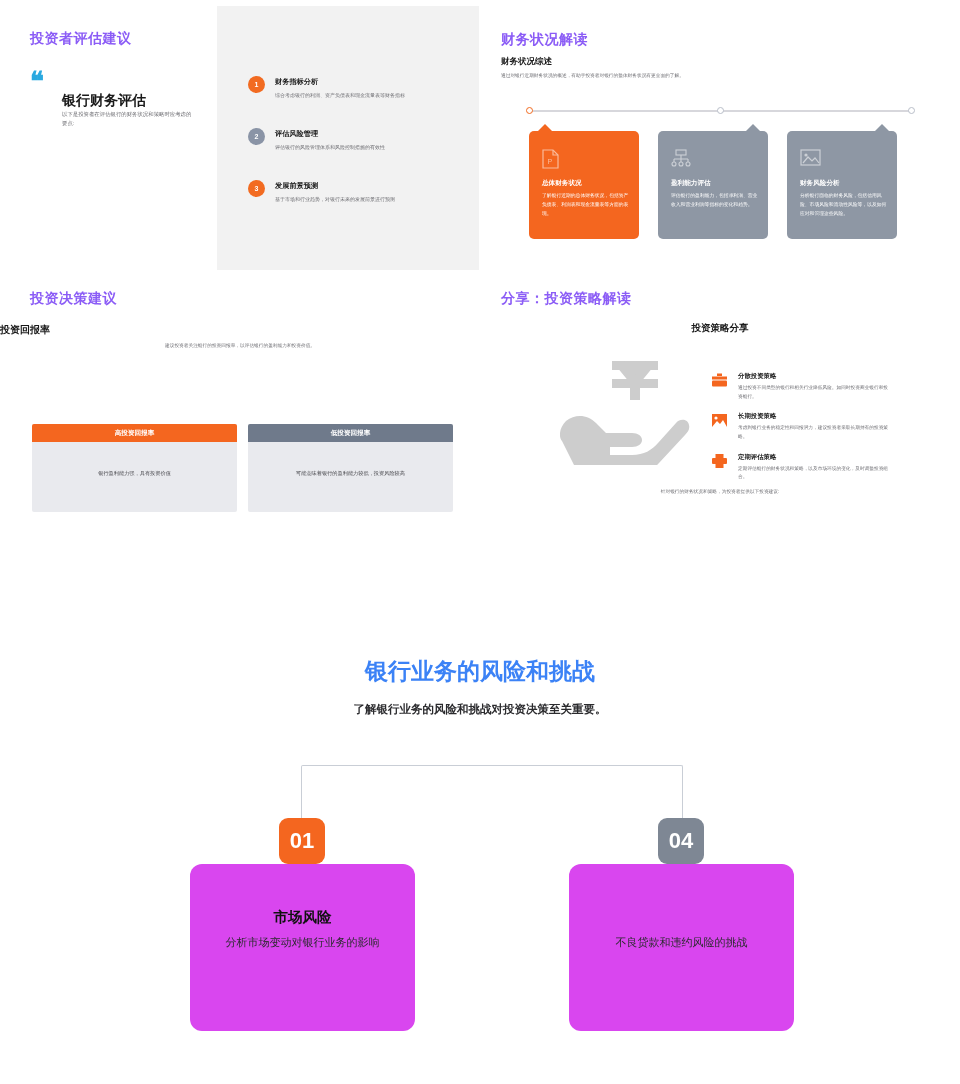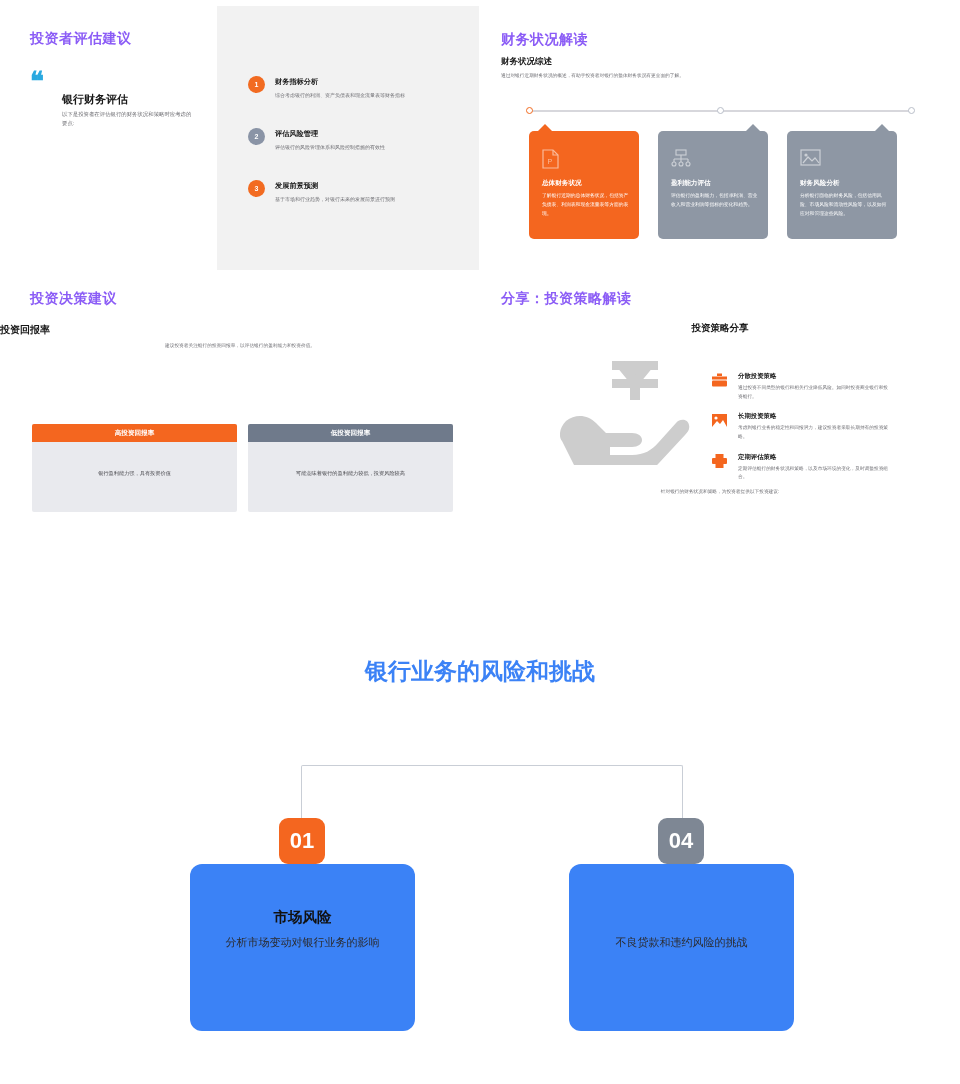--- a/index.html
+++ b/index.html
@@ -13,21 +13,21 @@
   
   .sec-title{font-size:14px;font-weight:bold;color:#8b5cf6;letter-spacing:.5px;}
   .small{font-size:5.4px;line-height:1.75;color:#6e6e73;}
   .tiny{font-size:5px;line-height:1.8;color:#6e6e73;}
 
   
   #s1{left:0;top:0;width:480px;height:290px;}
   #s1 .title{position:absolute;left:30px;top:30px;}
   #s1 .quote{position:absolute;left:30px;top:72px;font-size:26px;line-height:.7;
              color:#2aa9e0;font-family:"DejaVu Serif",serif;font-weight:bold;}
-  #s1 .qh{position:absolute;left:62px;top:92px;font-size:11px;font-weight:bold;color:#1a1a1a;}
+  #s1 .qh{position:absolute;left:62px;top:92px;font-size:14px;font-weight:bold;color:#1a1a1a;}
   #s1 .qp{position:absolute;left:62px;top:110px;width:132px;}
   #s1 .panel{position:absolute;left:217px;top:6px;width:262px;height:264px;background:#f2f2f2;}
   #s1 .step{position:absolute;left:248px;width:215px;}
   #s1 .step .num{position:absolute;left:0;top:0;width:17px;height:17px;border-radius:50%;
         color:#fff;font-size:7px;font-weight:bold;display:flex;align-items:center;justify-content:center;}
   #s1 .step .h{position:absolute;left:27px;top:1px;font-size:7.2px;font-weight:bold;color:#1a1a1a;}
   #s1 .step .p{position:absolute;left:27px;top:15px;width:190px;}
   #s1 .n1{background:#f26b21;} #s1 .n2{background:#8a94a6;} #s1 .n3{background:#f26b21;}
 
   
@@ -78,21 +78,21 @@
   
   #s5{left:0;top:530px;width:960px;height:554px;}
   #s5 .big{position:absolute;left:64px;top:62px;font-size:30px;font-weight:bold;
            letter-spacing:1px;color:#111;}
   #s5 .h2{position:absolute;left:0;top:126px;width:960px;text-align:center;
           font-size:23px;font-weight:bold;color:#3b82f6;}
   #s5 .p2{position:absolute;left:0;top:172px;width:960px;text-align:center;
           font-size:11.5px;color:#2b2b2e;font-weight:bold;}
   .brk{position:absolute;left:301px;top:765px;width:380px;height:80px;
        border:1.3px solid #c9ced6;border-bottom:none;border-radius:2px 2px 0 0;}
-  .rcard{position:absolute;top:864px;width:225px;height:167px;background:#3b82f6;border-radius:12px;}
+  .rcard{position:absolute;top:864px;width:225px;height:167px;background:#d946ef;border-radius:12px;}
   .rcard .rh{position:absolute;left:0;top:44px;width:225px;text-align:center;
         font-size:14.5px;font-weight:bold;color:#111;}
   .rcard .rp{position:absolute;left:0;top:71px;width:225px;text-align:center;
         font-size:11px;color:#2b2b2e;}
   .rnum{position:absolute;top:818px;width:46px;height:46px;border-radius:9px;
         color:#fff;font-size:22px;font-weight:bold;display:flex;align-items:center;justify-content:center;}
   .rnum.o{background:#f4661f;} .rnum.g{background:#7e8794;}
 </style>
 </head>
 <body>
@@ -238,20 +238,21 @@
       <div class="sh">定期评估策略</div>
       <div class="sp">定期评估银行的财务状况和策略，以及市场环境的变化，及时调整投资组合。</div>
     </div>
   </div>
 
   <div class="note">针对银行的财务状况和策略，为投资者提供以下投资建议:</div>
 </div>
 
 <div class="slide" id="s5">
   <div class="h2">银行业务的风险和挑战</div>
+  <div class="p2">了解银行业务的风险和挑战对投资决策至关重要。</div>
 </div>
 
 <div class="brk"></div>
 
 <div class="rcard" style="left:190px">
   <div class="rh">市场风险</div>
   <div class="rp">分析市场变动对银行业务的影响</div>
 </div>
 <div class="rnum o" style="left:279px">01</div>
 

